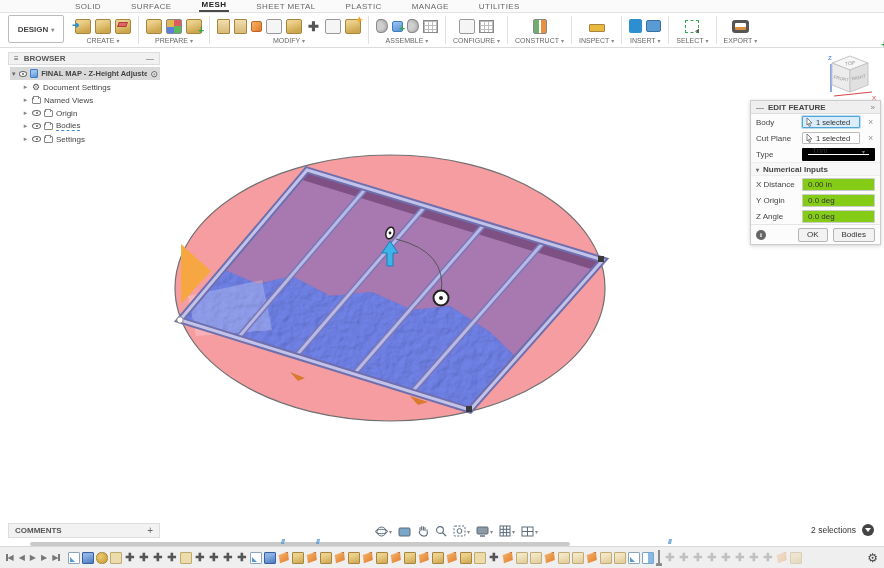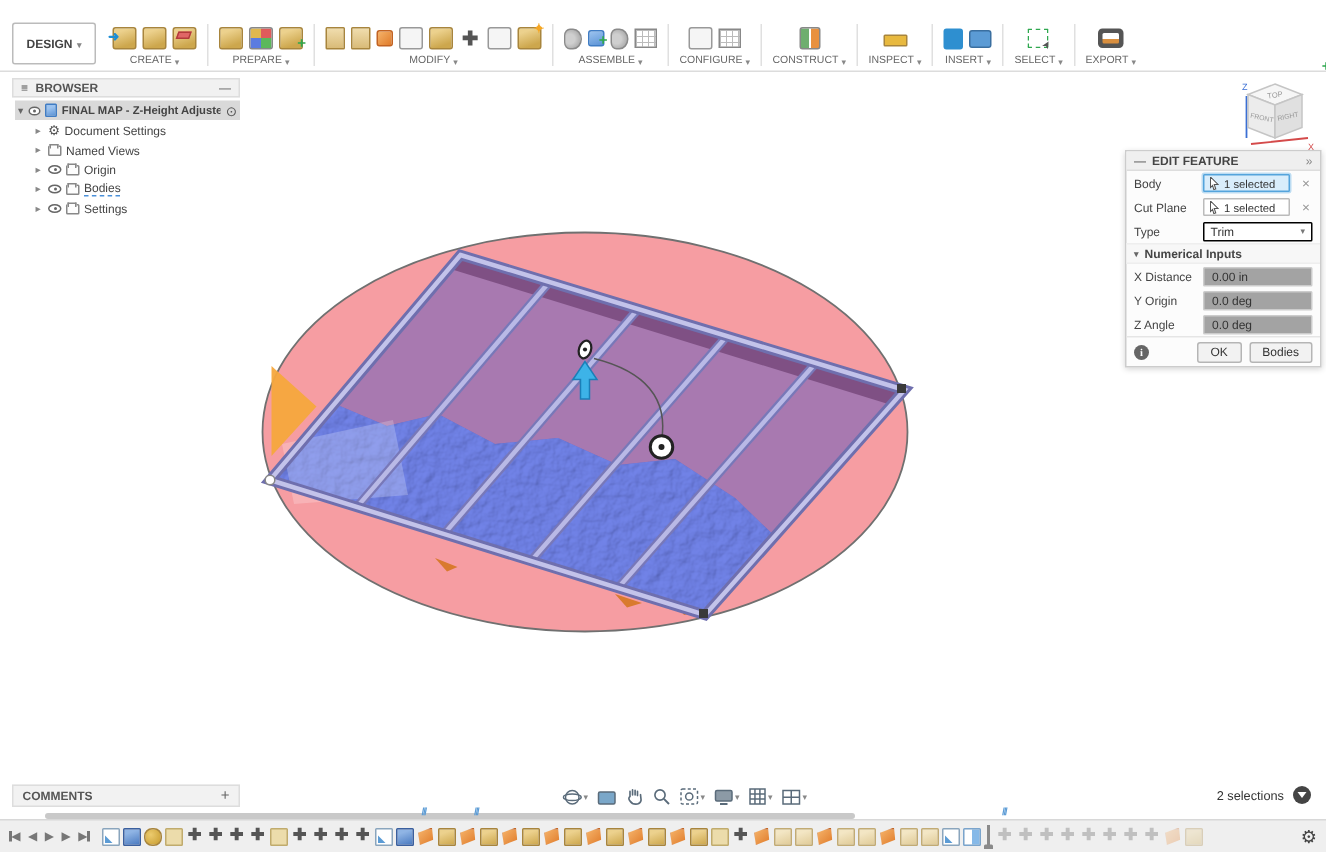--- a/index.html
+++ b/index.html
@@ -69,25 +69,25 @@
   
   .dialog { position:absolute; left:750px; top:100px; width:131px; background:#fcfcfc; border:1px solid #ccc; box-shadow:0 1px 4px rgba(0,0,0,.18); font-size:8px; color:#444; }
   .dlg-header { height:13px; background:#efefef; border-bottom:1px solid #ddd; display:flex; align-items:center; padding:0 5px; gap:4px; font-weight:bold; color:#444; }
   .dlg-header .spacer { flex:1; }
   .dlg-row { display:flex; align-items:center; height:16px; padding:0 5px; gap:4px; }
   .dlg-label { width:42px; flex:none; }
   .sel-btn { height:12px; width:58px; display:flex; align-items:center; gap:3px; padding:0 3px; font-size:7.5px; background:#fff; border:1px solid #bbb; border-radius:1px; color:#333; }
   .sel-btn.active { background:#d9edfb; border:1px solid #54a4dc; box-shadow:0 0 0 1px #bcdcf2; }
   .clear-x { color:#999; font-size:9px; margin-left:4px; }
   .flip-btn { width:13px; height:13px; background:#d9edfb; border:1px solid #54a4dc; border-radius:1px; color:#2e7cb8; font-size:9px; display:flex; align-items:center; justify-content:center; }
-  .dd { height:13px; flex:1; background:#fff; border:1px solid #000000; border-radius:1px; display:flex; align-items:center; padding:0 4px; gap:16px; color:#333; }
+  .dd { height:13px; flex:1; background:#fff; border:6px solid #000000; border-radius:1px; display:flex; align-items:flex-end; padding:0 4px; gap:16px; color:#333; }
   .dd .dd-caret { margin-left:auto; color:#777; font-size:6px; }
   .swatch { width:7px; height:7px; background:#fff; border:2px solid #c9a227; }
   .dlg-section { display:flex; align-items:center; gap:4px; height:14px; padding:0 5px; font-weight:bold; border-top:1px solid #eee; border-bottom:1px solid #eee; background:#f7f7f7; }
-  .num-input { height:13px; flex:1; background:#a3a3a3; border:1px solid #ccc; border-radius:1px; display:flex; align-items:center; padding:0 5px; color:#333; }
+  .num-input { height:13px; flex:1; background:#84cc16; border:1px solid #ccc; border-radius:1px; display:flex; align-items:center; padding:0 5px; color:#333; }
   .dlg-footer { display:flex; align-items:center; height:20px; padding:0 5px; gap:5px; border-top:1px solid #e5e5e5; }
   .info-ic { width:10px; height:10px; border-radius:50%; background:#666; color:#fff; font-size:7px; font-weight:bold; display:flex; align-items:center; justify-content:center; font-family:"Liberation Serif",serif; }
   .dlg-footer .spacer { flex:1; }
   .btn { height:14px; padding:0 8px; background:#f2f2f2; border:1px solid #b5b5b5; border-radius:2px; font-size:8px; color:#333; display:flex; align-items:center; }
 
   
   .comments { position:absolute; left:8px; top:523px; width:152px; height:15px; background:#f2f2f2; border:1px solid #ddd; display:flex; align-items:center; padding:0 6px; font-size:8px; font-weight:bold; color:#555; }
   .comments .spacer { flex:1; }
   .plus { font-weight:normal; color:#666; font-size:10px; }
 
@@ -128,20 +128,29 @@
   .faded { opacity:.3; }
   .tl-playhead { width:2px; height:16px; background:#8a8a8a; flex:none; margin:0 2px; position:relative; }
   .tl-playhead::after { content:""; position:absolute; left:-2px; bottom:-2px; width:6px; height:5px; background:#8a8a8a; border-radius:1px; }
   .tl-gear { padding:0 6px; color:#444; font-size:12px; }
 </style>
 </head>
 <body>
 
 <div class="app">
 
+  <div class="tabstrip">
+    <span class="tab">SOLID</span>
+    <span class="tab">SURFACE</span>
+    <span class="tab active">MESH</span>
+    <span class="tab">SHEET METAL</span>
+    <span class="tab">PLASTIC</span>
+    <span class="tab">MANAGE</span>
+    <span class="tab">UTILITIES</span>
+  </div>
 
   <div class="toolbar">
     <div class="design-btn">
       <span>DESIGN</span>
       <span class="caret"></span>
     </div>
 
     <div class="tb-group">
       <div class="tb-icons">
         <span class="ic cube">

